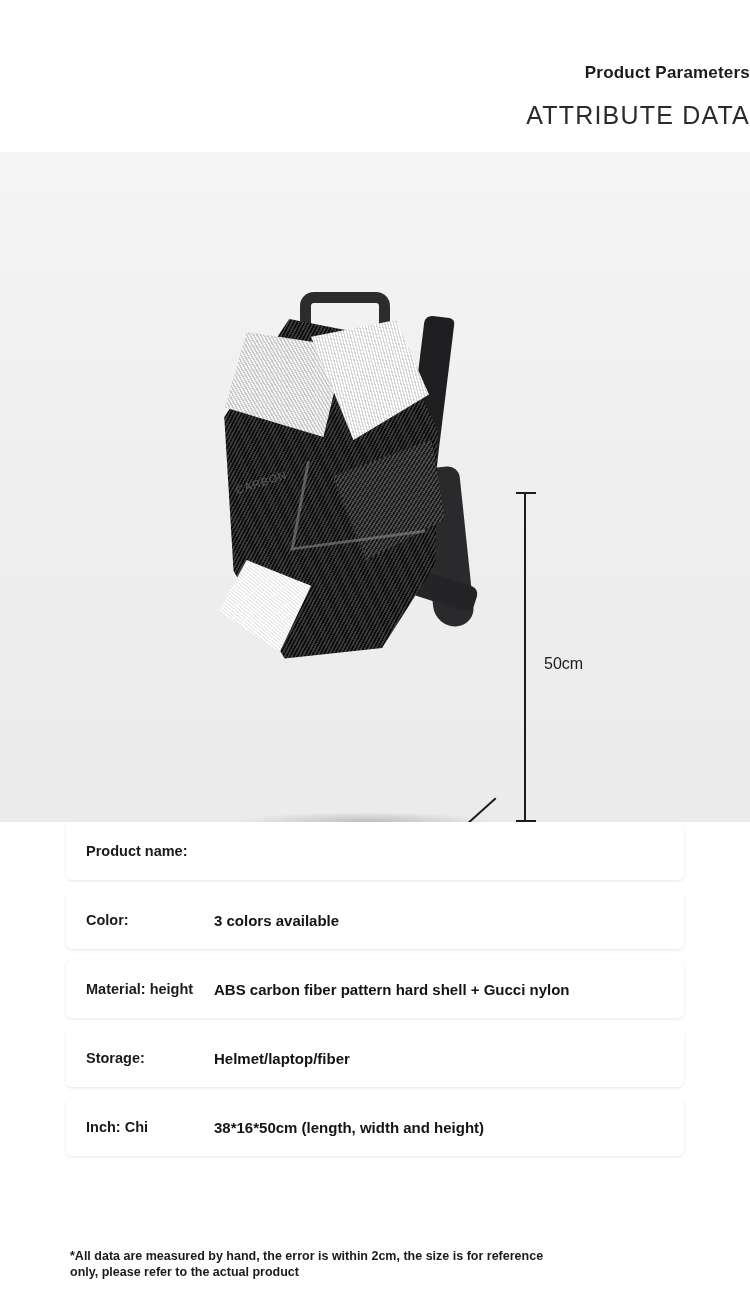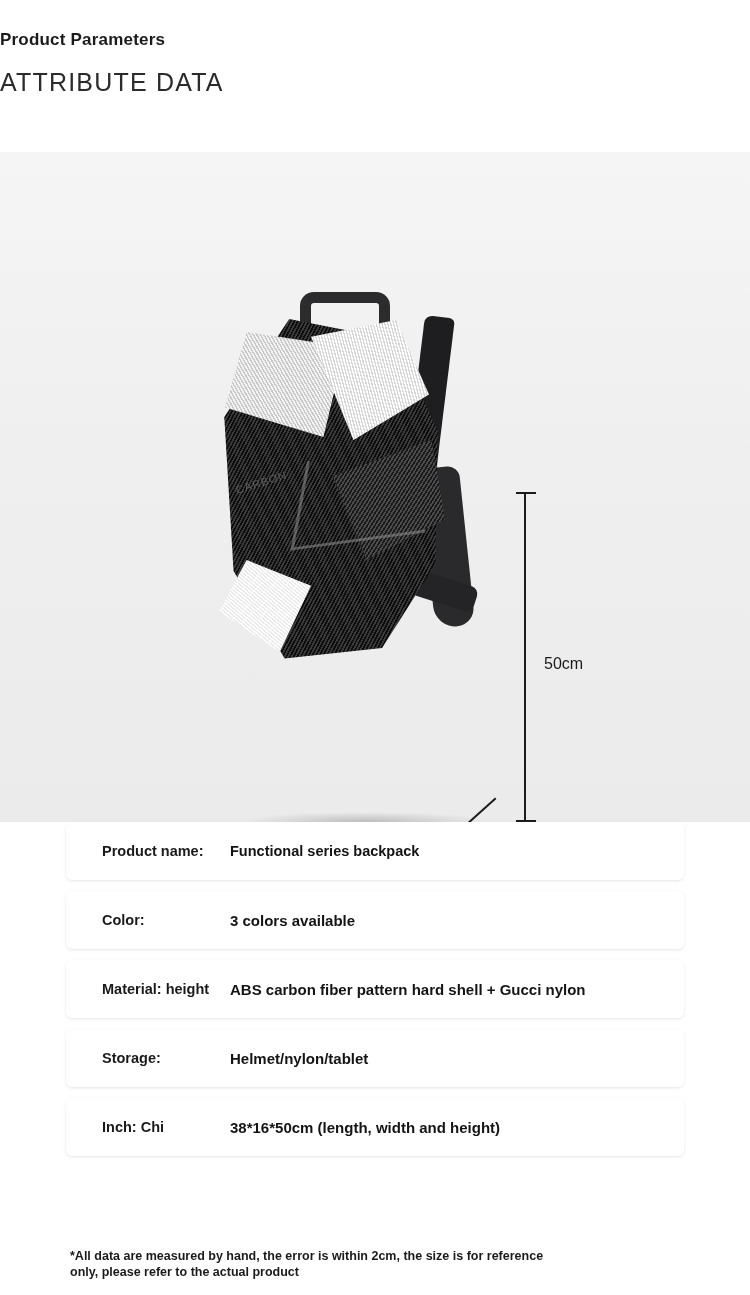--- a/index.html
+++ b/index.html
@@ -14,22 +14,22 @@
     position: relative;
     width: 750px;
     height: 1295px;
     background: #ffffff;
   }
 
   
   .header {
     height: 152px;
     background: #ffffff;
-    text-align: left;
-    padding-top: 30px;
+    text-align: right;
+    padding-top: 63px;
   }
   .header-title {
     font-size: 17px;
     font-weight: bold;
     color: #1b1b1b;
     letter-spacing: 0.2px;
   }
   .header-sub {
     margin-top: 18px;
     font-size: 25px;
@@ -209,21 +209,20 @@
     min-height: 58px;
     padding: 10px 20px;
   }
   .spec-key {
     width: 128px;
     flex: 0 0 128px;
     font-size: 14.5px;
     font-weight: bold;
     color: #1a1a1a;
     line-height: 19px;
-    margin-left: 16px;
   }
   .spec-val {
     flex: 1;
     font-size: 14.5px;
     font-weight: bold;
     color: #141414;
     line-height: 19px;
   }
   .spec-row.big .spec-key { font-size: 15px; }
   .spec-row.big .spec-val { font-size: 19px; font-weight: normal; color: #1a1a1a; }
@@ -272,36 +271,35 @@
     <div class="label-50">50cm</div>
 
     <div class="dim-d"></div>
 
   </div>
 
   <div class="specs">
 
     <div class="spec-row">
       <div class="spec-key">Product name:</div>
-      <div class="spec-val">Functional series backpack</div>
     </div>
 
     <div class="spec-row medium">
       <div class="spec-key">Color:</div>
       <div class="spec-val">3 colors available</div>
     </div>
 
     <div class="spec-row medium">
       <div class="spec-key">Material: height</div>
       <div class="spec-val">ABS carbon fiber pattern hard shell + Gucci nylon</div>
     </div>
 
     <div class="spec-row medium">
       <div class="spec-key">Storage:</div>
-      <div class="spec-val">Helmet/nylon/tablet</div>
+      <div class="spec-val">Helmet/laptop/fiber</div>
     </div>
 
     <div class="spec-row medium">
       <div class="spec-key">Inch: Chi</div>
       <div class="spec-val">38*16*50cm (length, width and height)</div>
     </div>
 
 
   </div>
 

